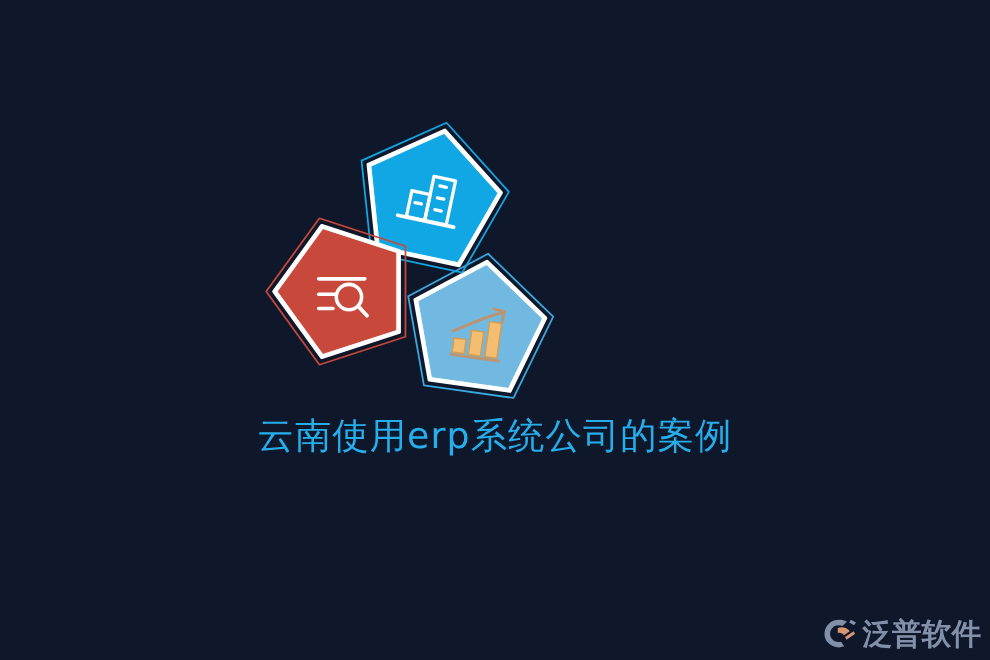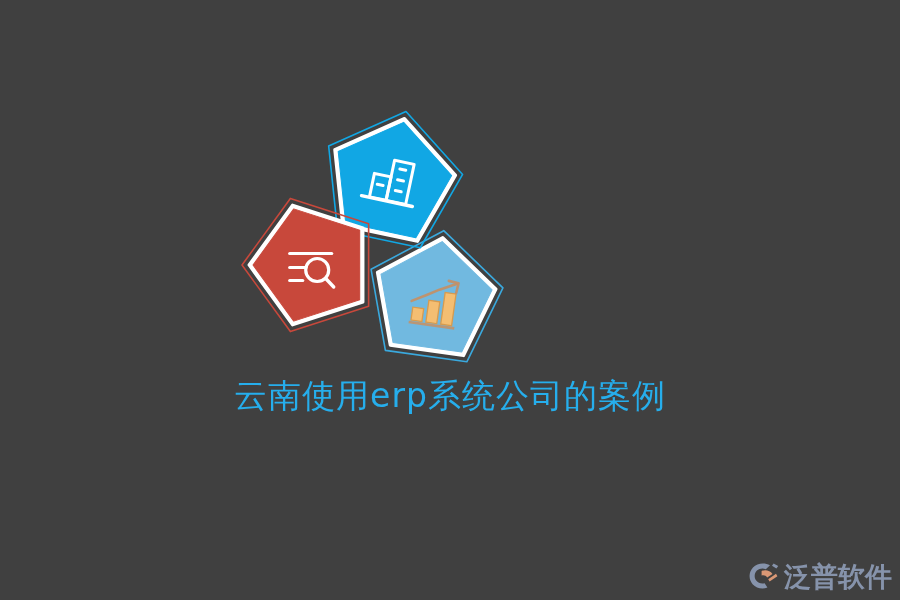--- a/index.html
+++ b/index.html
@@ -13,21 +13,21 @@
     height: 600px;
     overflow: hidden;
     font-family: "Liberation Sans", "DejaVu Sans", sans-serif;
     position: relative;
   }
 
   #canvas {
     position: relative;
     width: 900px;
     height: 600px;
-    background: #404040;
+    background: #0f172a;
   }
 
   
   .hero-graphic {
     position: absolute;
     left: 240px;
     top: 100px;
     width: 280px;
     height: 275px;
   }

